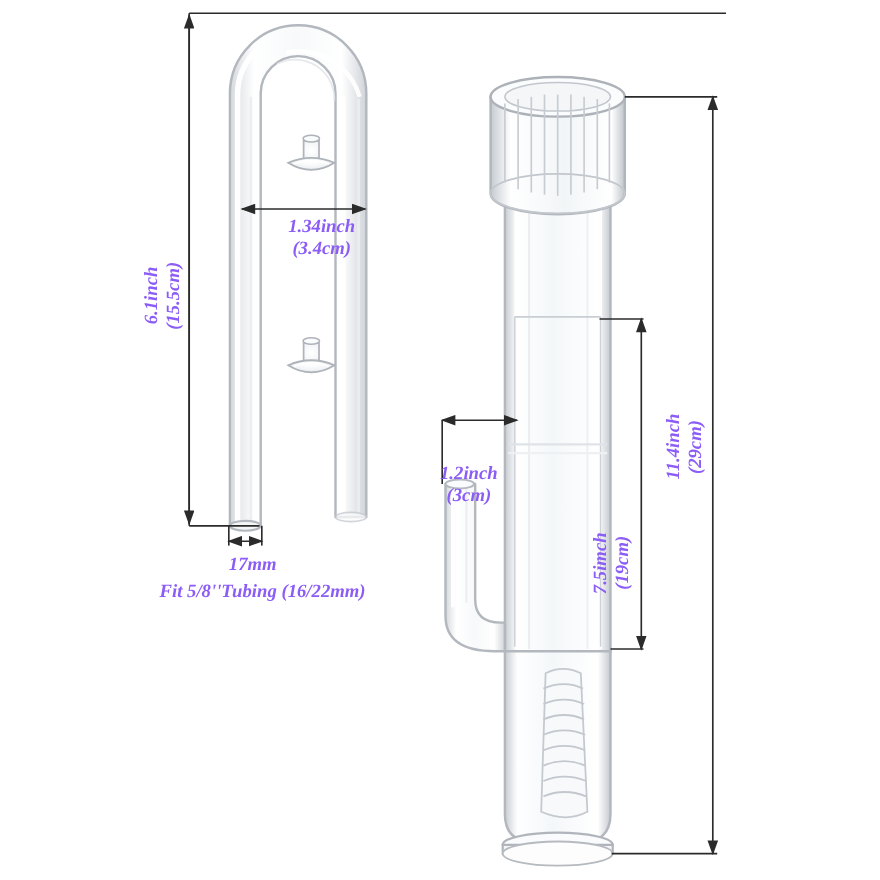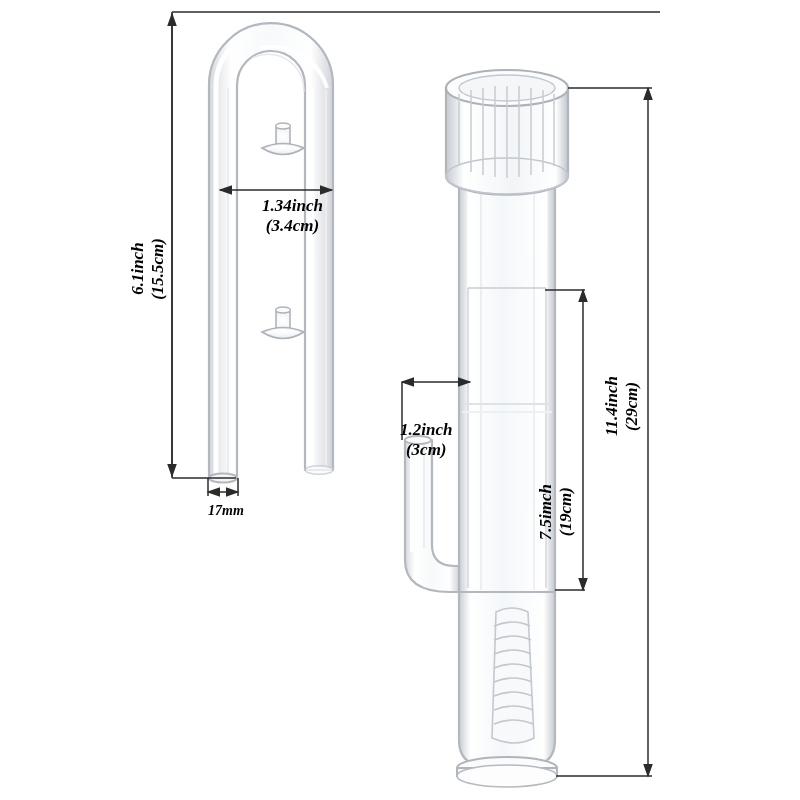--- a/index.html
+++ b/index.html
@@ -8,33 +8,33 @@
     font-family:"Liberation Serif", serif;
     position:relative;overflow:hidden;
   }
   #stage{position:absolute;left:0;top:0;width:800px;height:800px;}
   svg.layer{position:absolute;left:0;top:0;width:800px;height:800px;}
   .dimlabel{
     position:absolute;
     font-family:"Liberation Serif", serif;
     font-style:italic;
     font-weight:bold;
-    color:#000000;
+    color:#8b5cf6;
     white-space:pre;
     line-height:1.18;
     text-align:center;
   }
   .vertical{
     writing-mode:vertical-rl;
     transform:rotate(180deg);
     text-align:center;
   }
   .lbl-61{left:128px;top:238px;font-size:17px;}
   .lbl-134{left:262px;top:196px;font-size:17px;}
-  .lbl-17{left:208px;top:503px;font-size:14px;}
+  .lbl-17{left:208px;top:503px;font-size:17px;}
   .lbl-fit{left:145px;top:528px;font-size:17px;}
   .lbl-12{left:400px;top:396px;font-size:17px;margin-top:24px;}
   .lbl-75{left:536px;top:484px;font-size:17px;}
   .lbl-114{left:602px;top:376px;font-size:17px;}
 </style>
 </head>
 <body>
 
 <div id="stage">
 
@@ -222,20 +222,21 @@
     </g>
   </svg>
 
   <div class="dimlabel vertical lbl-61"><span>6.1inch</span>
 <span>(15.5cm)</span></div>
 
   <div class="dimlabel lbl-134"><span>1.34inch</span>
 <span>(3.4cm)</span></div>
 
   <div class="dimlabel lbl-17">17mm</div>
+  <div class="dimlabel lbl-fit">Fit 5/8''Tubing (16/22mm)</div>
 
   <div class="dimlabel lbl-12"><span>1.2inch</span>
 <span>(3cm)</span></div>
 
   <div class="dimlabel vertical lbl-75"><span>7.5imch</span>
 <span>(19cm)</span></div>
 
   <div class="dimlabel vertical lbl-114"><span>11.4inch</span>
 <span>(29cm)</span></div>
 

